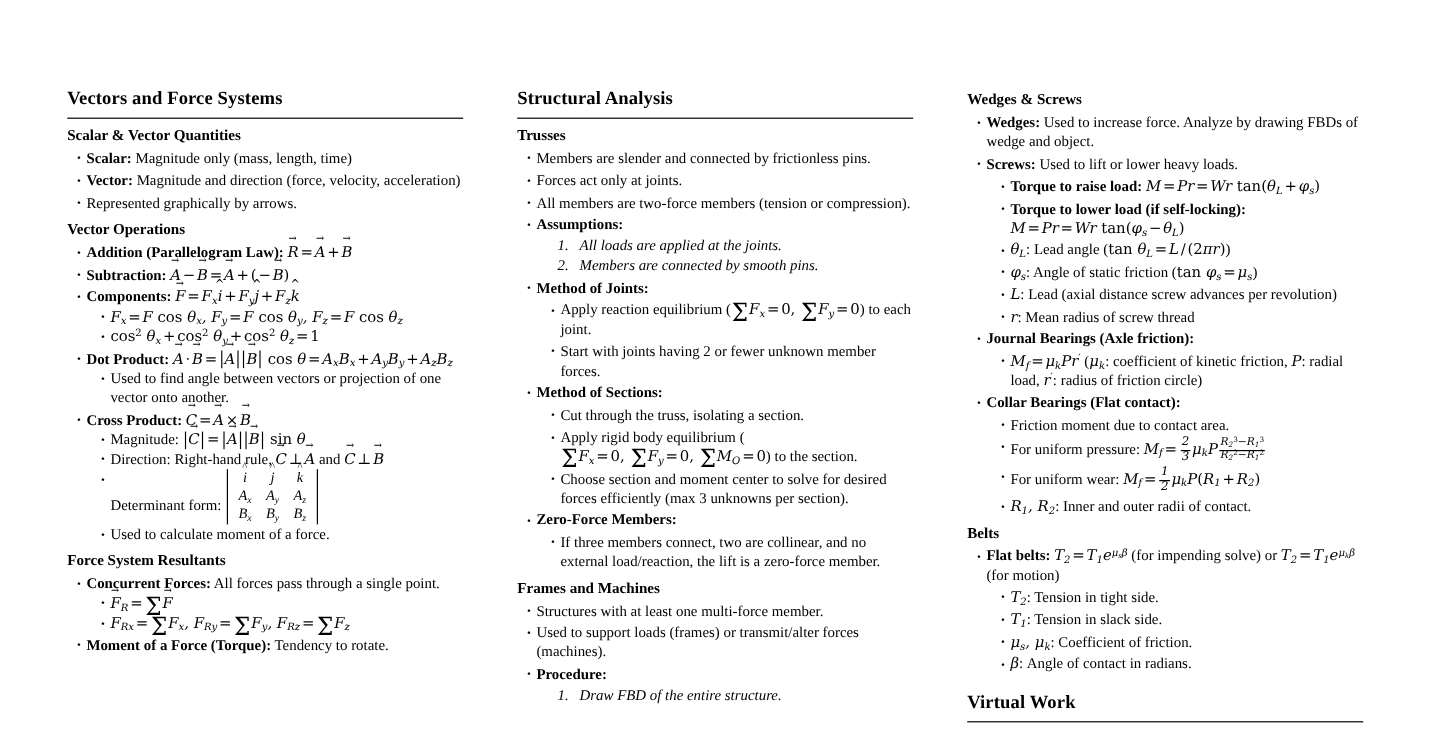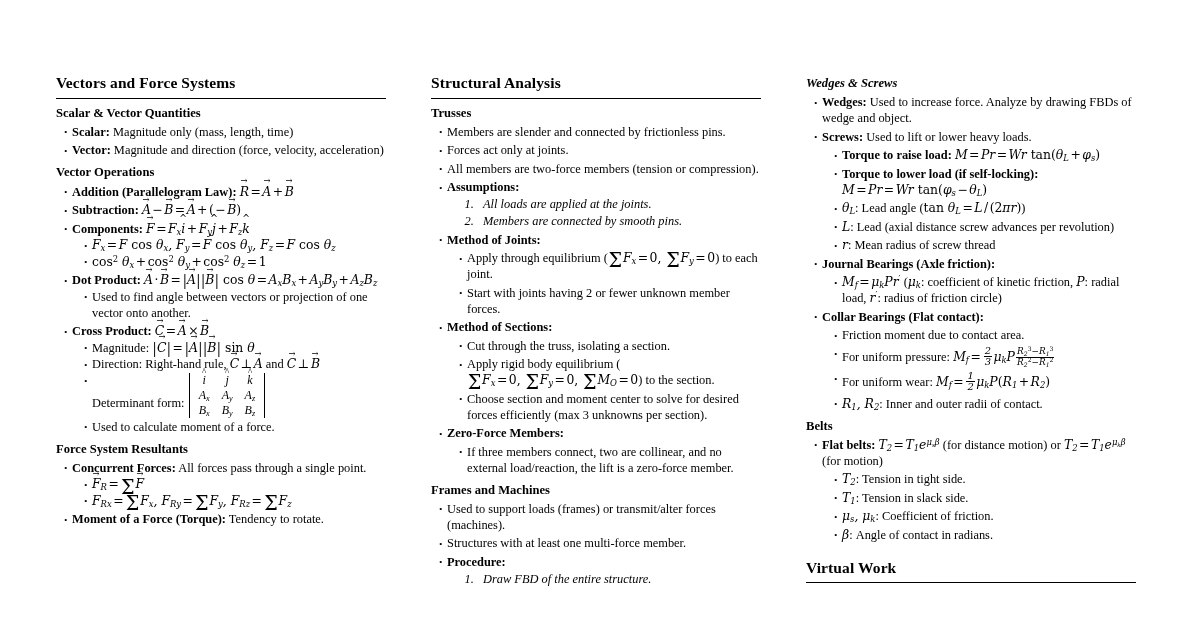--- a/index.html
+++ b/index.html
@@ -185,20 +185,21 @@
 <div class="page">
   <div class="columns">
 
     <div class="col">
       <h1 class="section-title">Vectors and Force Systems</h1>
 
       <h2 class="sub-title">Scalar &amp; Vector Quantities</h2>
       <ul class="lvl1">
         <li class="b"><span class="lead">Scalar:</span><span> Magnitude only (mass, length, time)</span></li>
         <li class="b"><span class="lead">Vector:</span><span> Magnitude and direction (force, velocity, acceleration)</span></li>
+        <li class="b">Represented graphically by arrows.</li>
       </ul>
 
       <h2 class="sub-title">Vector Operations</h2>
       <ul class="lvl1">
         <li class="b">
           <span class="lead">Addition (Parallelogram Law):</span>
           <span class="m"><span class="vec">R</span><span class="op">=</span><span class="vec">A</span><span class="op">+</span><span class="vec">B</span></span>
         </li>
         <li class="b">
           <span class="lead">Subtraction:</span>
@@ -297,21 +298,21 @@
           <span class="lead">Assumptions:</span>
           <ol class="num">
             <li>All loads are applied at the joints.</li>
             <li>Members are connected by smooth pins.</li>
           </ol>
         </li>
         <li class="b">
           <span class="lead">Method of Joints:</span>
           <ul class="lvl2">
             <li class="b">
-              <span>Apply through equilibrium (</span><span class="m"><span class="sum">Σ</span>F<sub>x</sub><span class="op">=</span><span class="up">0</span><span class="up">,</span>&nbsp;<span class="sum">Σ</span>F<sub>y</sub><span class="op">=</span><span class="up">0</span></span><span>) to each joint.</span>
+              <span>Apply reaction equilibrium (</span><span class="m"><span class="sum">Σ</span>F<sub>x</sub><span class="op">=</span><span class="up">0</span><span class="up">,</span>&nbsp;<span class="sum">Σ</span>F<sub>y</sub><span class="op">=</span><span class="up">0</span></span><span>) to each joint.</span>
             </li>
             <li class="b">Start with joints having 2 or fewer unknown member forces.</li>
           </ul>
         </li>
         <li class="b">
           <span class="lead">Method of Sections:</span>
           <ul class="lvl2">
             <li class="b">Cut through the truss, isolating a section.</li>
             <li class="b">
               <span>Apply rigid body equilibrium (</span><span class="m"><span class="sum">Σ</span>F<sub>x</sub><span class="op">=</span><span class="up">0</span><span class="up">,</span>&nbsp;<span class="sum">Σ</span>F<sub>y</sub><span class="op">=</span><span class="up">0</span><span class="up">,</span>&nbsp;<span class="sum">Σ</span>M<sub>O</sub><span class="op">=</span><span class="up">0</span></span><span>) to the section.</span>
@@ -322,53 +323,56 @@
         <li class="b">
           <span class="lead">Zero-Force Members:</span>
           <ul class="lvl2">
             <li class="b">If three members connect, two are collinear, and no external load/reaction, the lift is a zero-force member.</li>
           </ul>
         </li>
       </ul>
 
       <h2 class="sub-title">Frames and Machines</h2>
       <ul class="lvl1">
+        <li class="b">Structures with at least one multi-force member.</li>
         <li class="b">Used to support loads (frames) or transmit/alter forces (machines).</li>
-        <li class="b">Structures with at least one multi-force member.</li>
         <li class="b">
           <span class="lead">Procedure:</span>
           <ol class="num">
             <li>Draw FBD of the entire structure.</li>
 
           </ol>
         </li>
       </ul>
     </div>
 
     <div class="col">
-      <h2 class="sub-title" style="margin-top:2px;font-style:italic;">Wedges &amp; Screws</h2>
+      <h2 class="sub-title" style="margin-top:2px;">Wedges &amp; Screws</h2>
       <ul class="lvl1">
         <li class="b">
           <span class="lead">Wedges:</span><span> Used to increase force. Analyze by drawing FBDs of wedge and object.</span>
         </li>
         <li class="b">
           <span class="lead">Screws:</span><span> Used to lift or lower heavy loads.</span>
           <ul class="lvl2">
             <li class="b">
               <span class="lead">Torque to raise load:</span>
               <span class="m">M<span class="op">=</span>Pr<span class="op">=</span>Wr<span class="up">&nbsp;tan(</span>θ<sub>L</sub><span class="op">+</span>φ<sub>s</sub><span class="up">)</span></span>
             </li>
             <li class="b">
               <span class="lead">Torque to lower load (if self-locking):</span>
               <span class="m">M<span class="op">=</span>Pr<span class="op">=</span>Wr<span class="up">&nbsp;tan(</span>φ<sub>s</sub><span class="op">−</span>θ<sub>L</sub><span class="up">)</span></span>
             </li>
             <li class="b">
               <span class="m">θ<sub>L</sub></span><span>: Lead angle (</span><span class="m"><span class="up">tan</span>&nbsp;θ<sub>L</sub><span class="op">=</span>L<span class="op">/</span><span class="up">(2</span>πr<span class="up">)</span></span><span>)</span>
             </li>
             <li class="b">
+              <span class="m">φ<sub>s</sub></span><span>: Angle of static friction (</span><span class="m"><span class="up">tan</span>&nbsp;φ<sub>s</sub><span class="op">=</span>μ<sub>s</sub></span><span>)</span>
+            </li>
+            <li class="b">
               <span class="m">L</span><span>: Lead (axial distance screw advances per revolution)</span>
             </li>
             <li class="b">
               <span class="m">r</span><span>: Mean radius of screw thread</span>
             </li>
           </ul>
         </li>
       </ul>
 
       <ul class="lvl1">
@@ -397,21 +401,21 @@
               <span class="m">R<sub>1</sub>, R<sub>2</sub></span><span>: Inner and outer radii of contact.</span>
             </li>
           </ul>
         </li>
       </ul>
 
       <h2 class="sub-title">Belts</h2>
       <ul class="lvl1">
         <li class="b">
           <span class="lead">Flat belts:</span>
-          <span class="m">T<sub>2</sub><span class="op">=</span>T<sub>1</sub>e<sup>μ<sub>s</sub>β</sup></span><span> (for distance motion) or </span><span class="m">T<sub>2</sub><span class="op">=</span>T<sub>1</sub>e<sup>μ<sub>k</sub>β</sup></span><span> (for motion)</span>
+          <span class="m">T<sub>2</sub><span class="op">=</span>T<sub>1</sub>e<sup>μ<sub>s</sub>β</sup></span><span> (for impending solve) or </span><span class="m">T<sub>2</sub><span class="op">=</span>T<sub>1</sub>e<sup>μ<sub>k</sub>β</sup></span><span> (for motion)</span>
           <ul class="lvl2">
             <li class="b"><span class="m">T<sub>2</sub></span><span>: Tension in tight side.</span></li>
             <li class="b"><span class="m">T<sub>1</sub></span><span>: Tension in slack side.</span></li>
             <li class="b"><span class="m">μ<sub>s</sub>, μ<sub>k</sub></span><span>: Coefficient of friction.</span></li>
             <li class="b"><span class="m">β</span><span>: Angle of contact in radians.</span></li>
           </ul>
         </li>
       </ul>
 
       <h1 class="section-title spaced">Virtual Work</h1>

